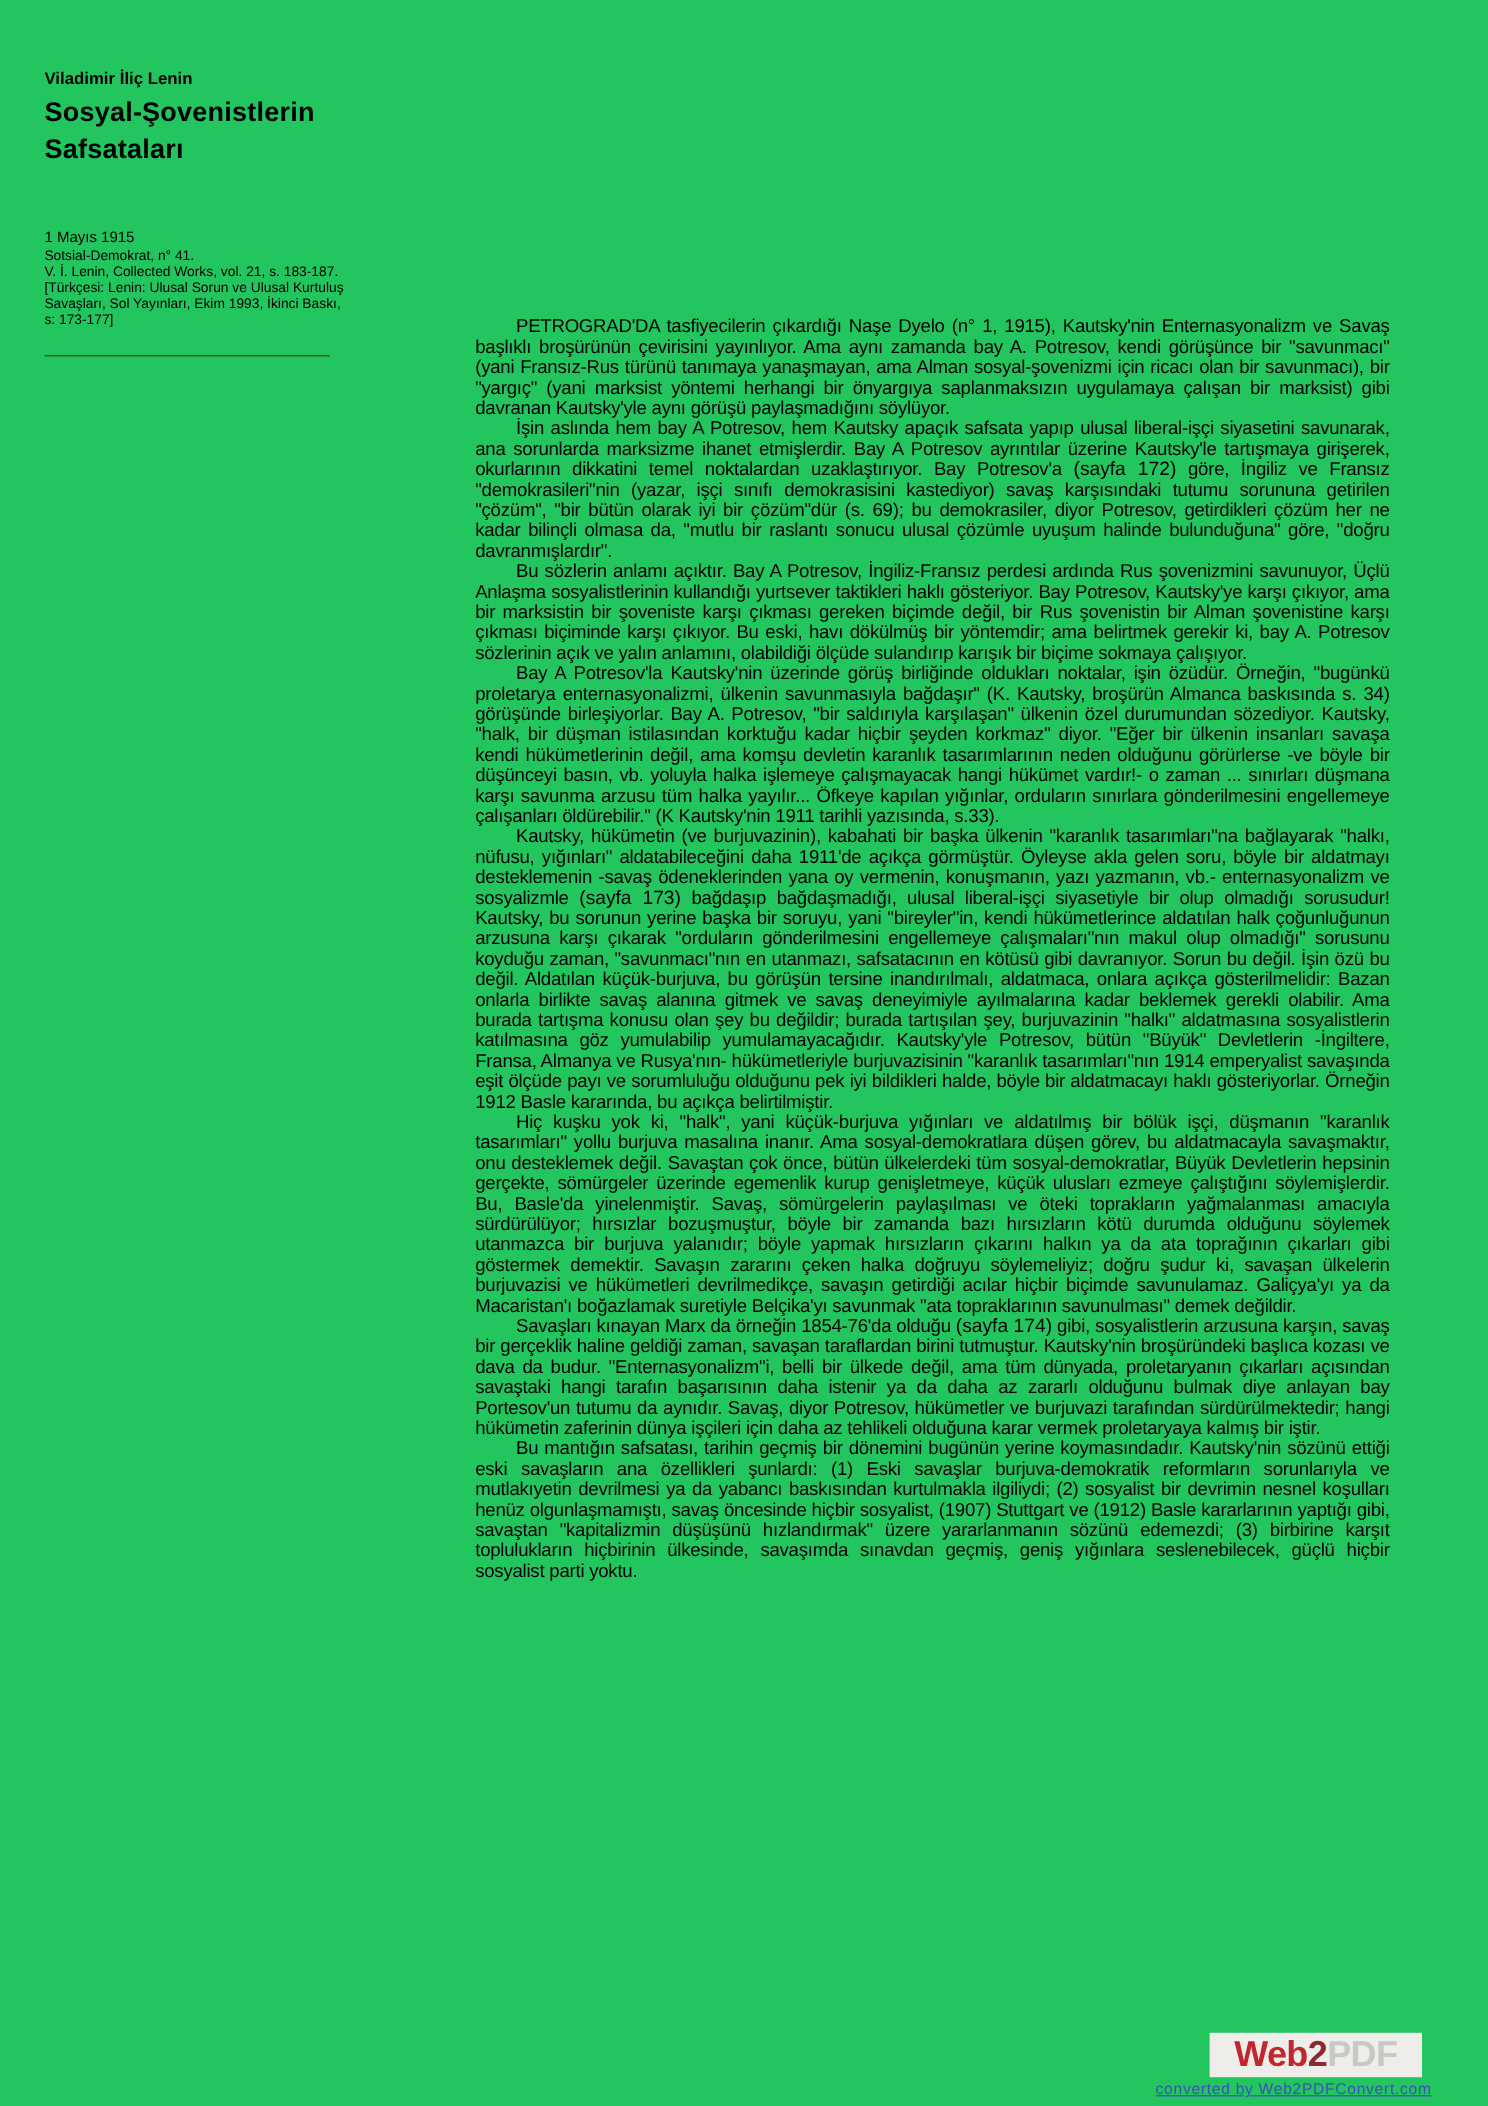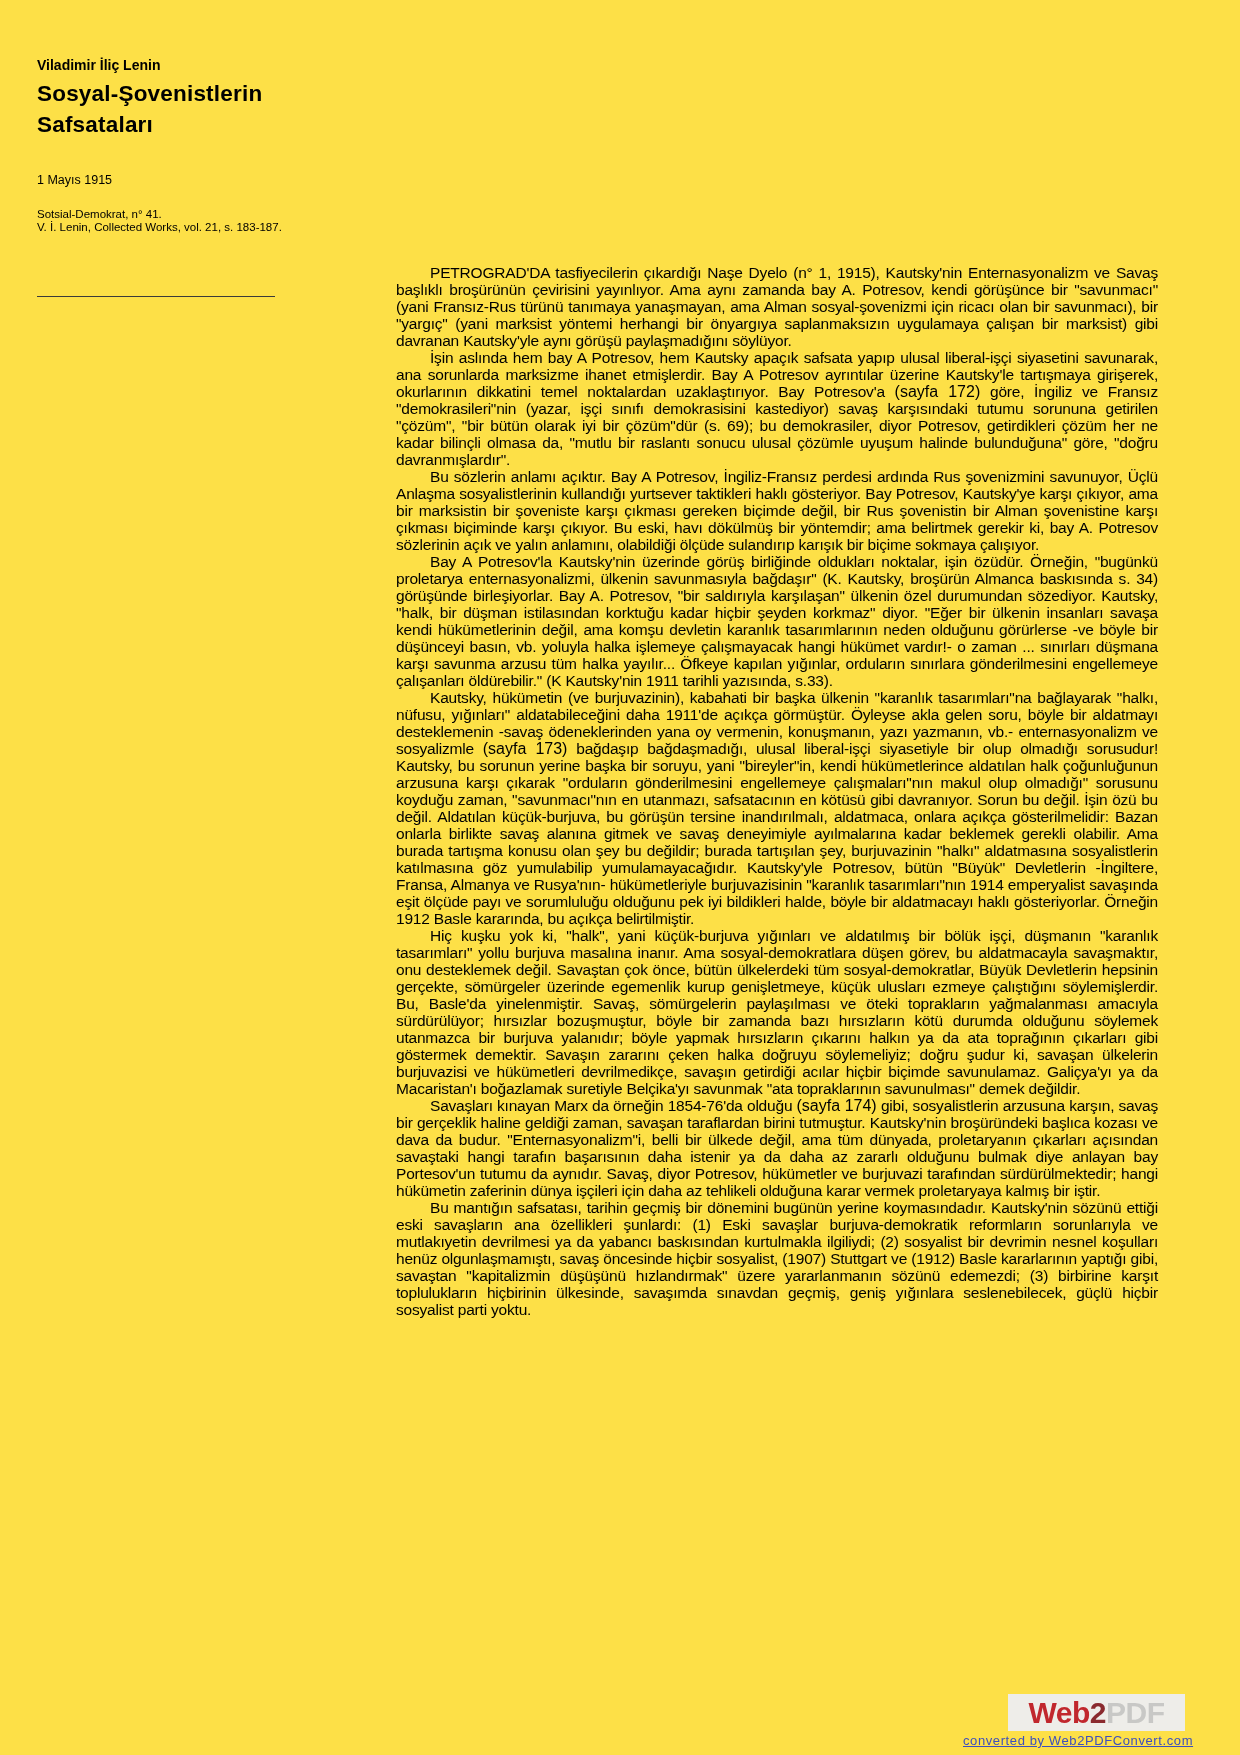--- a/index.html
+++ b/index.html
@@ -1,28 +1,28 @@
 <!DOCTYPE html>
 <html><head>
 <meta charset="utf-8">
 <style>
   html,body { margin:0; padding:0; }
   body {
     width:1240px; height:1755px; position:relative; background:#ffffff;
     font-family:"Liberation Sans","DejaVu Sans",sans-serif; color:#000;
     overflow:hidden;
   }
-  .page { position:absolute; inset:0; background:#fde047; }
+  .page { position:absolute; inset:0; background:#22c55e; }
 
   
   .doc-header { position:absolute; left:37px; top:57px; width:280px; }
   .author { position:absolute; left:0; top:0; font-size:14px; font-weight:bold; white-space:nowrap; }
   .title  { position:absolute; left:0; top:21px; width:245px; margin:0;
             font-size:22.5px; font-weight:bold; line-height:31px; letter-spacing:0.2px; }
-  .date   { position:absolute; left:0; top:116px; font-size:12.5px; }
+  .date   { position:absolute; left:0; top:134px; font-size:12.5px; }
   .citation { position:absolute; left:0; top:151px; width:252px; font-size:11.5px; line-height:13.2px; }
   .citation p { margin:0; }
   .rule { position:absolute; left:0; top:239px; width:238px; border:none; border-top:1px solid #3a3a3a; margin:0; }
 
   
   .article { position:absolute; left:396px; top:264px; width:762px;
              font-size:15.5px; line-height:17px; text-align:justify;
              letter-spacing:-0.2px; }
   .article p.para { margin:0; text-indent:34px; }
   .it { }
@@ -45,20 +45,21 @@
 
 <div class="page">
 
   <header class="doc-header">
     <div class="author">Viladimir İliç Lenin</div>
     <h1 class="title">Sosyal-Şovenistlerin Safsataları</h1>
     <div class="date">1 Mayıs 1915</div>
     <div class="citation">
         <p class="cite-line"><span class="it">Sotsial-Demokrat</span>, n° 41.</p>
         <p class="cite-line">V. İ. Lenin, <span class="it">Collected Works</span>, vol. 21, s. 183-187.</p>
+        <p class="cite-line">[Türkçesi: Lenin: Ulusal Sorun ve Ulusal Kurtuluş Savaşları, Sol Yayınları, Ekim 1993, İkinci Baskı, s: 173-177]</p>
       </div>
     <hr class="rule">
   </header>
 
   <main class="article">
       <p class="para">PETROGRAD'DA tasfiyecilerin çıkardığı <span class="it">Naşe Dyelo</span> (n° 1, 1915), Kautsky'nin <span class="it">Enternasyonalizm ve Savaş</span> başlıklı broşürünün çevirisini yayınlıyor. Ama aynı zamanda bay A. Potresov, kendi görüşünce bir "savunmacı" (yani Fransız-Rus türünü tanımaya yanaşmayan, ama Alman sosyal-şovenizmi için ricacı olan bir savunmacı), bir "yargıç" (yani marksist yöntemi herhangi bir önyargıya saplanmaksızın uygulamaya çalışan bir marksist) gibi davranan Kautsky'yle aynı görüşü paylaşmadığını söylüyor.</p>
       <p class="para">İşin aslında hem bay A Potresov, hem Kautsky apaçık safsata yapıp ulusal liberal-işçi siyasetini savunarak, ana sorunlarda marksizme ihanet etmişlerdir. Bay A Potresov ayrıntılar üzerine Kautsky'le tartışmaya girişerek, okurlarının dikkatini temel noktalardan uzaklaştırıyor. Bay Potresov'a <span class="sm">(sayfa 172)</span> göre, İngiliz ve Fransız "demokrasileri"nin (yazar, işçi sınıfı demokrasisini kastediyor) savaş karşısındaki tutumu sorununa getirilen "çözüm", "bir bütün olarak iyi bir çözüm"dür (s. 69); bu demokrasiler, diyor Potresov, getirdikleri çözüm her ne kadar bilinçli olmasa da, "mutlu bir raslantı sonucu ulusal çözümle uyuşum halinde bulunduğuna" göre, "doğru davranmışlardır".</p>
       <p class="para">Bu sözlerin anlamı açıktır. Bay A Potresov, İngiliz-Fransız perdesi ardında Rus şovenizmini savunuyor, Üçlü Anlaşma sosyalistlerinin kullandığı yurtsever taktikleri haklı gösteriyor. Bay Potresov, Kautsky'ye karşı çıkıyor, ama bir marksistin bir şoveniste karşı çıkması gereken biçimde değil, bir Rus şovenistin bir Alman şovenistine karşı çıkması biçiminde karşı çıkıyor. Bu eski, havı dökülmüş bir yöntemdir; ama belirtmek gerekir ki, bay A. Potresov sözlerinin açık ve yalın anlamını, olabildiği ölçüde sulandırıp karışık bir biçime sokmaya çalışıyor.</p>
       <p class="para">Bay A Potresov'la Kautsky'nin üzerinde <span class="it">görüş birliğinde</span> oldukları noktalar, işin özüdür. Örneğin, "bugünkü proletarya enternasyonalizmi, ülkenin savunmasıyla bağdaşır" (K. Kautsky, broşürün Almanca baskısında s. 34) görüşünde birleşiyorlar. Bay A. Potresov, "bir saldırıyla karşılaşan" ülkenin özel durumundan sözediyor. Kautsky, "halk, bir düşman istilasından korktuğu kadar hiçbir şeyden korkmaz" diyor. "Eğer bir ülkenin insanları savaşa kendi hükümetlerinin değil, ama komşu devletin karanlık tasarımlarının neden olduğunu görürlerse -ve böyle bir düşünceyi basın, vb. yoluyla halka işlemeye çalışmayacak hangi hükümet vardır!- o zaman ... sınırları düşmana karşı savunma arzusu tüm halka yayılır... Öfkeye kapılan yığınlar, orduların sınırlara gönderilmesini engellemeye çalışanları öldürebilir." (K Kautsky'nin 1911 tarihli yazısında, s.33).</p>
       <p class="para">Kautsky, hükümetin (ve burjuvazinin), kabahati bir başka ülkenin "karanlık tasarımları"na bağlayarak "halkı, nüfusu, yığınları" <span class="it">aldatabileceğini</span> daha 1911'de açıkça görmüştür. Öyleyse akla gelen soru, böyle bir aldatmayı desteklemenin -savaş ödeneklerinden yana oy vermenin, konuşmanın, yazı yazmanın, vb.- enternasyonalizm ve sosyalizmle <span class="sm">(sayfa 173)</span> bağdaşıp bağdaşmadığı, ulusal liberal-işçi siyasetiyle bir olup olmadığı sorusudur! Kautsky, bu sorunun yerine başka bir soruyu, yani "bireyler"in, kendi hükümetlerince aldatılan halk çoğunluğunun arzusuna karşı çıkarak "orduların gönderilmesini engellemeye çalışmaları"nın makul olup olmadığı" sorusunu koyduğu zaman, "savunmacı"nın en utanmazı, safsatacının en kötüsü gibi davranıyor. Sorun bu değil. İşin özü bu değil. Aldatılan küçük-burjuva, bu görüşün tersine inandırılmalı, aldatmaca, onlara açıkça gösterilmelidir: Bazan onlarla birlikte savaş alanına gitmek ve savaş deneyimiyle ayılmalarına kadar beklemek gerekli olabilir. Ama burada tartışma konusu olan şey bu değildir; burada tartışılan şey, burjuvazinin "halkı" aldatmasına sosyalistlerin katılmasına göz yumulabilip yumulamayacağıdır. Kautsky'yle Potresov, bütün "Büyük" Devletlerin -İngiltere, Fransa, Almanya ve Rusya'nın- hükümetleriyle burjuvazisinin "karanlık tasarımları"nın 1914 emperyalist savaşında eşit ölçüde payı ve sorumluluğu olduğunu pek iyi bildikleri halde, böyle bir aldatmacayı haklı gösteriyorlar. Örneğin 1912 Basle kararında, bu açıkça belirtilmiştir.</p>

